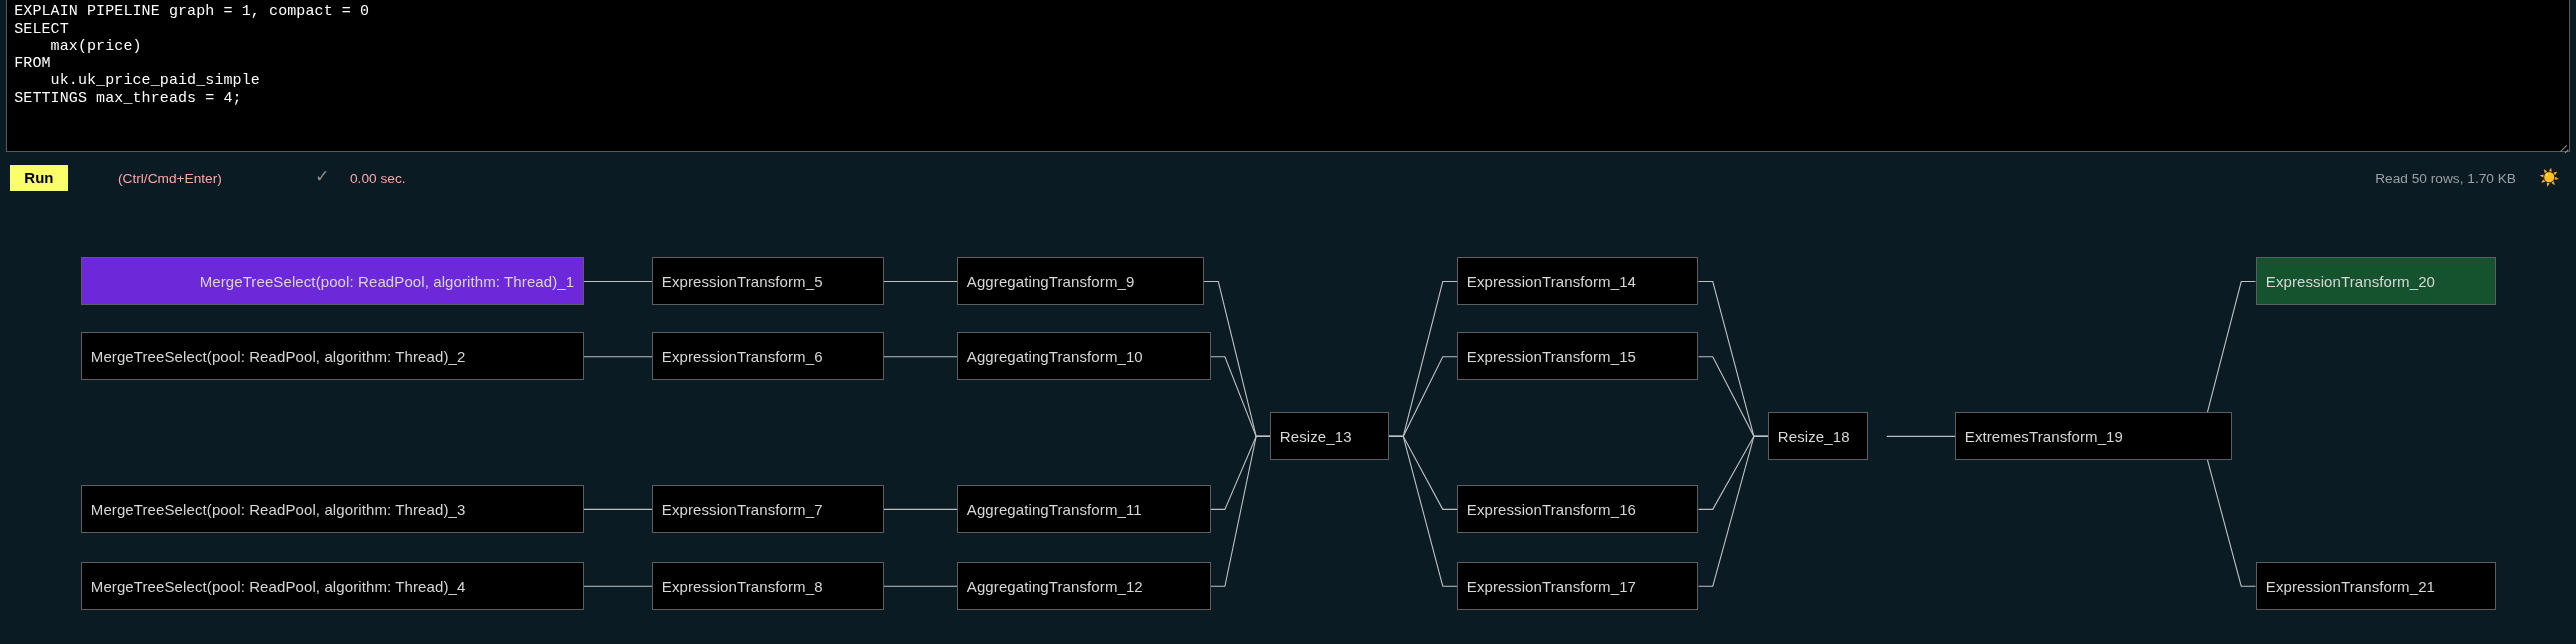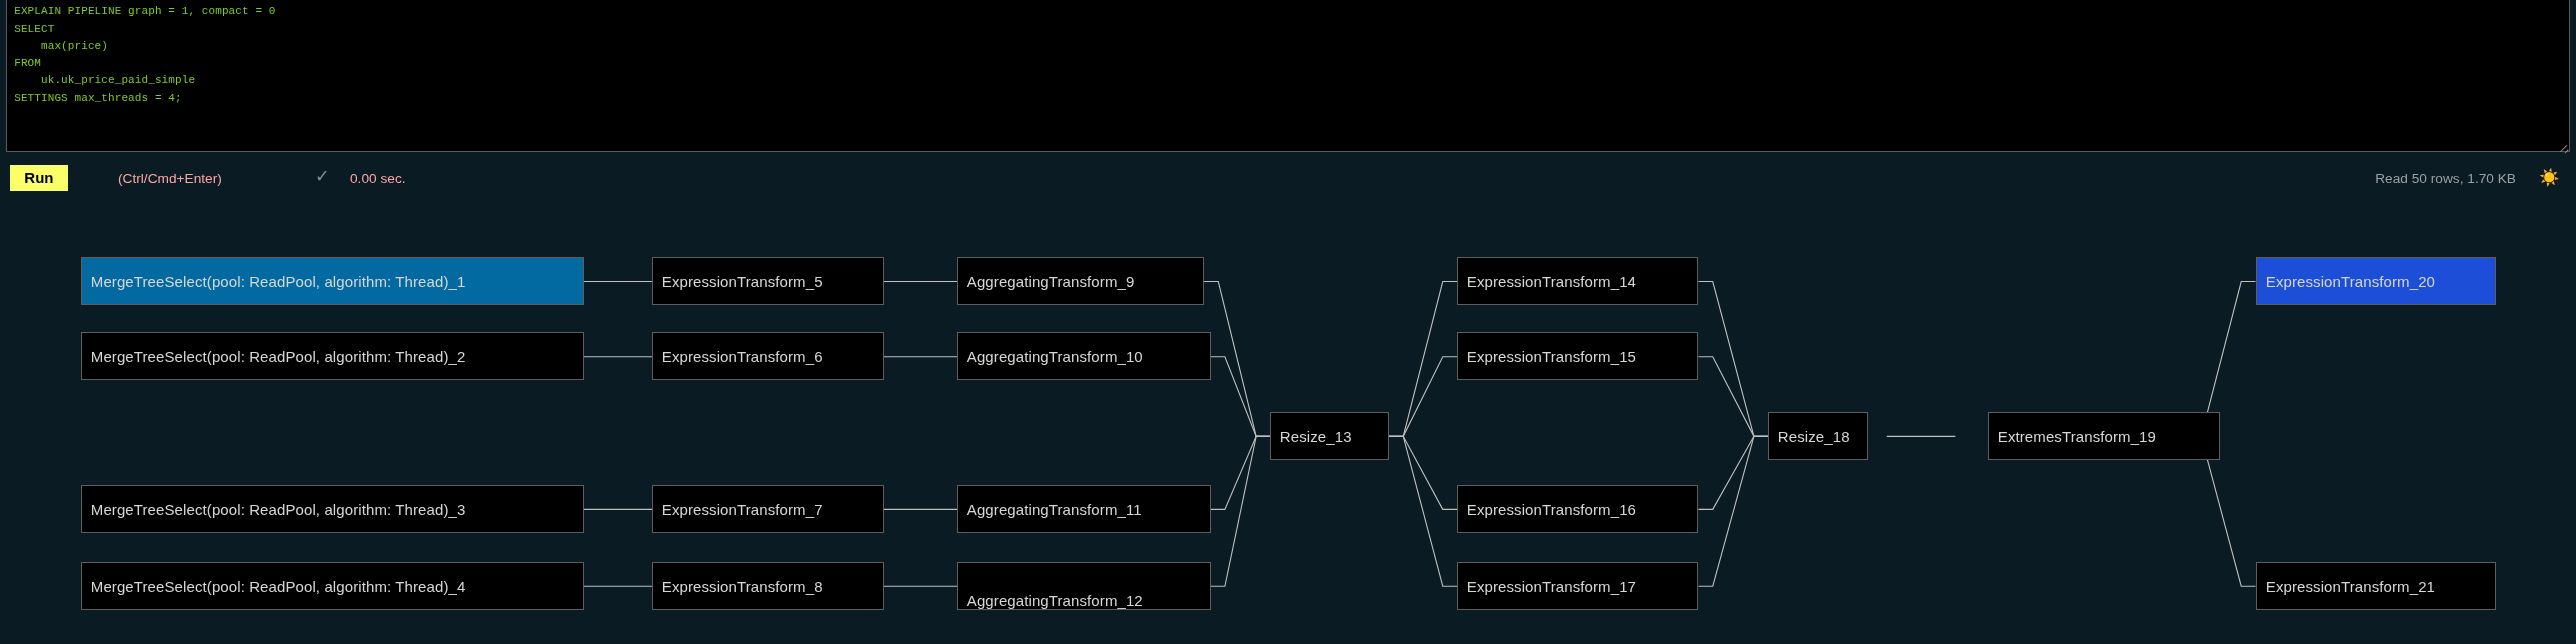--- a/index.html
+++ b/index.html
@@ -13,23 +13,23 @@
   }
   
   #editor-wrap{
     position:absolute;left:5.5px;top:0px;width:2566px;height:154px;
   }
   #query-editor{
     position:absolute;left:0;top:-1.1px;width:2564px;height:153px;
     background:#000000;
     border:0.5px solid #5a5a5a;
     box-sizing:border-box;
-    color:#84cc16;
+    color:#ffffff;
     font-family:"Liberation Mono","DejaVu Sans Mono",monospace;
-    font-size:11px;
+    font-size:15px;
     line-height:17.3px;
     padding:3.3px 5.5px 5.5px 7.7px;
     white-space:pre;
     overflow:hidden;
     resize:none;
     outline:none;
     letter-spacing:0.1px;
   }
   #resize-grip{
     position:absolute;right:3.3px;bottom:2.7px;width:12px;height:12px;
@@ -144,21 +144,21 @@
       <polyline points="2531,445 2557,445 2629,718 2655,718" fill="none" stroke="#c0c0c0" stroke-width="2"></polyline>
       <polyline points="3095,163 3121,163 3196,445 3222,445" fill="none" stroke="#c0c0c0" stroke-width="2"></polyline>
       <polyline points="3095,300 3121,300 3196,445 3222,445" fill="none" stroke="#c0c0c0" stroke-width="2"></polyline>
       <polyline points="3095,578 3121,578 3196,445 3222,445" fill="none" stroke="#c0c0c0" stroke-width="2"></polyline>
       <polyline points="3095,718 3121,718 3196,445 3222,445" fill="none" stroke="#c0c0c0" stroke-width="2"></polyline>
       <polyline points="3438,445 3464,445 3537,445 3563,445" fill="none" stroke="#c0c0c0" stroke-width="2"></polyline>
       <polyline points="3985,445 4011,445 4084,163 4110,163" fill="none" stroke="#c0c0c0" stroke-width="2"></polyline>
       <polyline points="3985,445 4011,445 4084,718 4110,718" fill="none" stroke="#c0c0c0" stroke-width="2"></polyline>
     </svg>
   <div id="node-layer">
-      <div class="node" style="left: 81px; top: 65px; width: 503px; height: 48px; border-color: rgb(94, 94, 94); background: #0369a1;">
+      <div class="node" style="left: 81px; top: 65px; width: 503px; height: 48px; border-color: rgb(94, 94, 94); background: #6d28d9; justify-content: flex-end;">
         <span>MergeTreeSelect(pool: ReadPool, algorithm: Thread)_1</span>
       </div>
       <div class="node" style="left: 81px; top: 140px; width: 503px; height: 48px; border-color: rgb(94, 94, 94); background: rgb(0, 0, 0);">
         <span>MergeTreeSelect(pool: ReadPool, algorithm: Thread)_2</span>
       </div>
       <div class="node" style="left: 81px; top: 293px; width: 503px; height: 48px; border-color: rgb(94, 94, 94); background: rgb(0, 0, 0);">
         <span>MergeTreeSelect(pool: ReadPool, algorithm: Thread)_3</span>
       </div>
       <div class="node" style="left: 81px; top: 370px; width: 503px; height: 48px; border-color: rgb(94, 94, 94); background: rgb(0, 0, 0);">
         <span>MergeTreeSelect(pool: ReadPool, algorithm: Thread)_4</span>
@@ -177,45 +177,45 @@
       </div>
       <div class="node" style="left: 957px; top: 65px; width: 247px; height: 48px; border-color: rgb(94, 94, 94); background: rgb(0, 0, 0);">
         <span>AggregatingTransform_9</span>
       </div>
       <div class="node" style="left: 957px; top: 140px; width: 254px; height: 48px; border-color: rgb(94, 94, 94); background: rgb(0, 0, 0);">
         <span>AggregatingTransform_10</span>
       </div>
       <div class="node" style="left: 957px; top: 293px; width: 254px; height: 48px; border-color: rgb(94, 94, 94); background: rgb(0, 0, 0);">
         <span>AggregatingTransform_11</span>
       </div>
-      <div class="node" style="left: 957px; top: 370px; width: 254px; height: 48px; border-color: rgb(94, 94, 94); background: rgb(0, 0, 0); align-items: flex-end;">
+      <div class="node" style="left: 957px; top: 370px; width: 254px; height: 48px; border-color: rgb(94, 94, 94); background: rgb(0, 0, 0);">
         <span>AggregatingTransform_12</span>
       </div>
       <div class="node" style="left: 1270px; top: 220px; width: 119px; height: 48px; border-color: rgb(94, 94, 94); background: rgb(0, 0, 0);">
         <span>Resize_13</span>
       </div>
       <div class="node" style="left: 1457px; top: 65px; width: 241px; height: 48px; border-color: rgb(94, 94, 94); background: rgb(0, 0, 0);">
         <span>ExpressionTransform_14</span>
       </div>
       <div class="node" style="left: 1457px; top: 140px; width: 241px; height: 48px; border-color: rgb(94, 94, 94); background: rgb(0, 0, 0);">
         <span>ExpressionTransform_15</span>
       </div>
       <div class="node" style="left: 1457px; top: 293px; width: 241px; height: 48px; border-color: rgb(94, 94, 94); background: rgb(0, 0, 0);">
         <span>ExpressionTransform_16</span>
       </div>
       <div class="node" style="left: 1457px; top: 370px; width: 241px; height: 48px; border-color: rgb(94, 94, 94); background: rgb(0, 0, 0);">
         <span>ExpressionTransform_17</span>
       </div>
       <div class="node" style="left: 1768px; top: 220px; width: 100px; height: 48px; border-color: rgb(94, 94, 94); background: rgb(0, 0, 0);">
         <span>Resize_18</span>
       </div>
-      <div class="node" style="left: 1955px; top: 220px; width: 232px; height: 48px; border-color: rgb(94, 94, 94); background: rgb(0, 0, 0); margin-left: 33px;">
+      <div class="node" style="left: 1955px; top: 220px; width: 277px; height: 48px; border-color: rgb(94, 94, 94); background: rgb(0, 0, 0);">
         <span>ExtremesTransform_19</span>
       </div>
-      <div class="node" style="left: 2256px; top: 65px; width: 240px; height: 48px; border-color: rgb(94, 94, 94); background: #1d4ed8;">
+      <div class="node" style="left: 2256px; top: 65px; width: 240px; height: 48px; border-color: rgb(94, 94, 94); background: #14532d;">
         <span>ExpressionTransform_20</span>
       </div>
       <div class="node" style="left: 2256px; top: 370px; width: 240px; height: 48px; border-color: rgb(94, 94, 94); background: rgb(0, 0, 0);">
         <span>ExpressionTransform_21</span>
       </div>
     </div>
 </div>
 
 
 </body></html>

